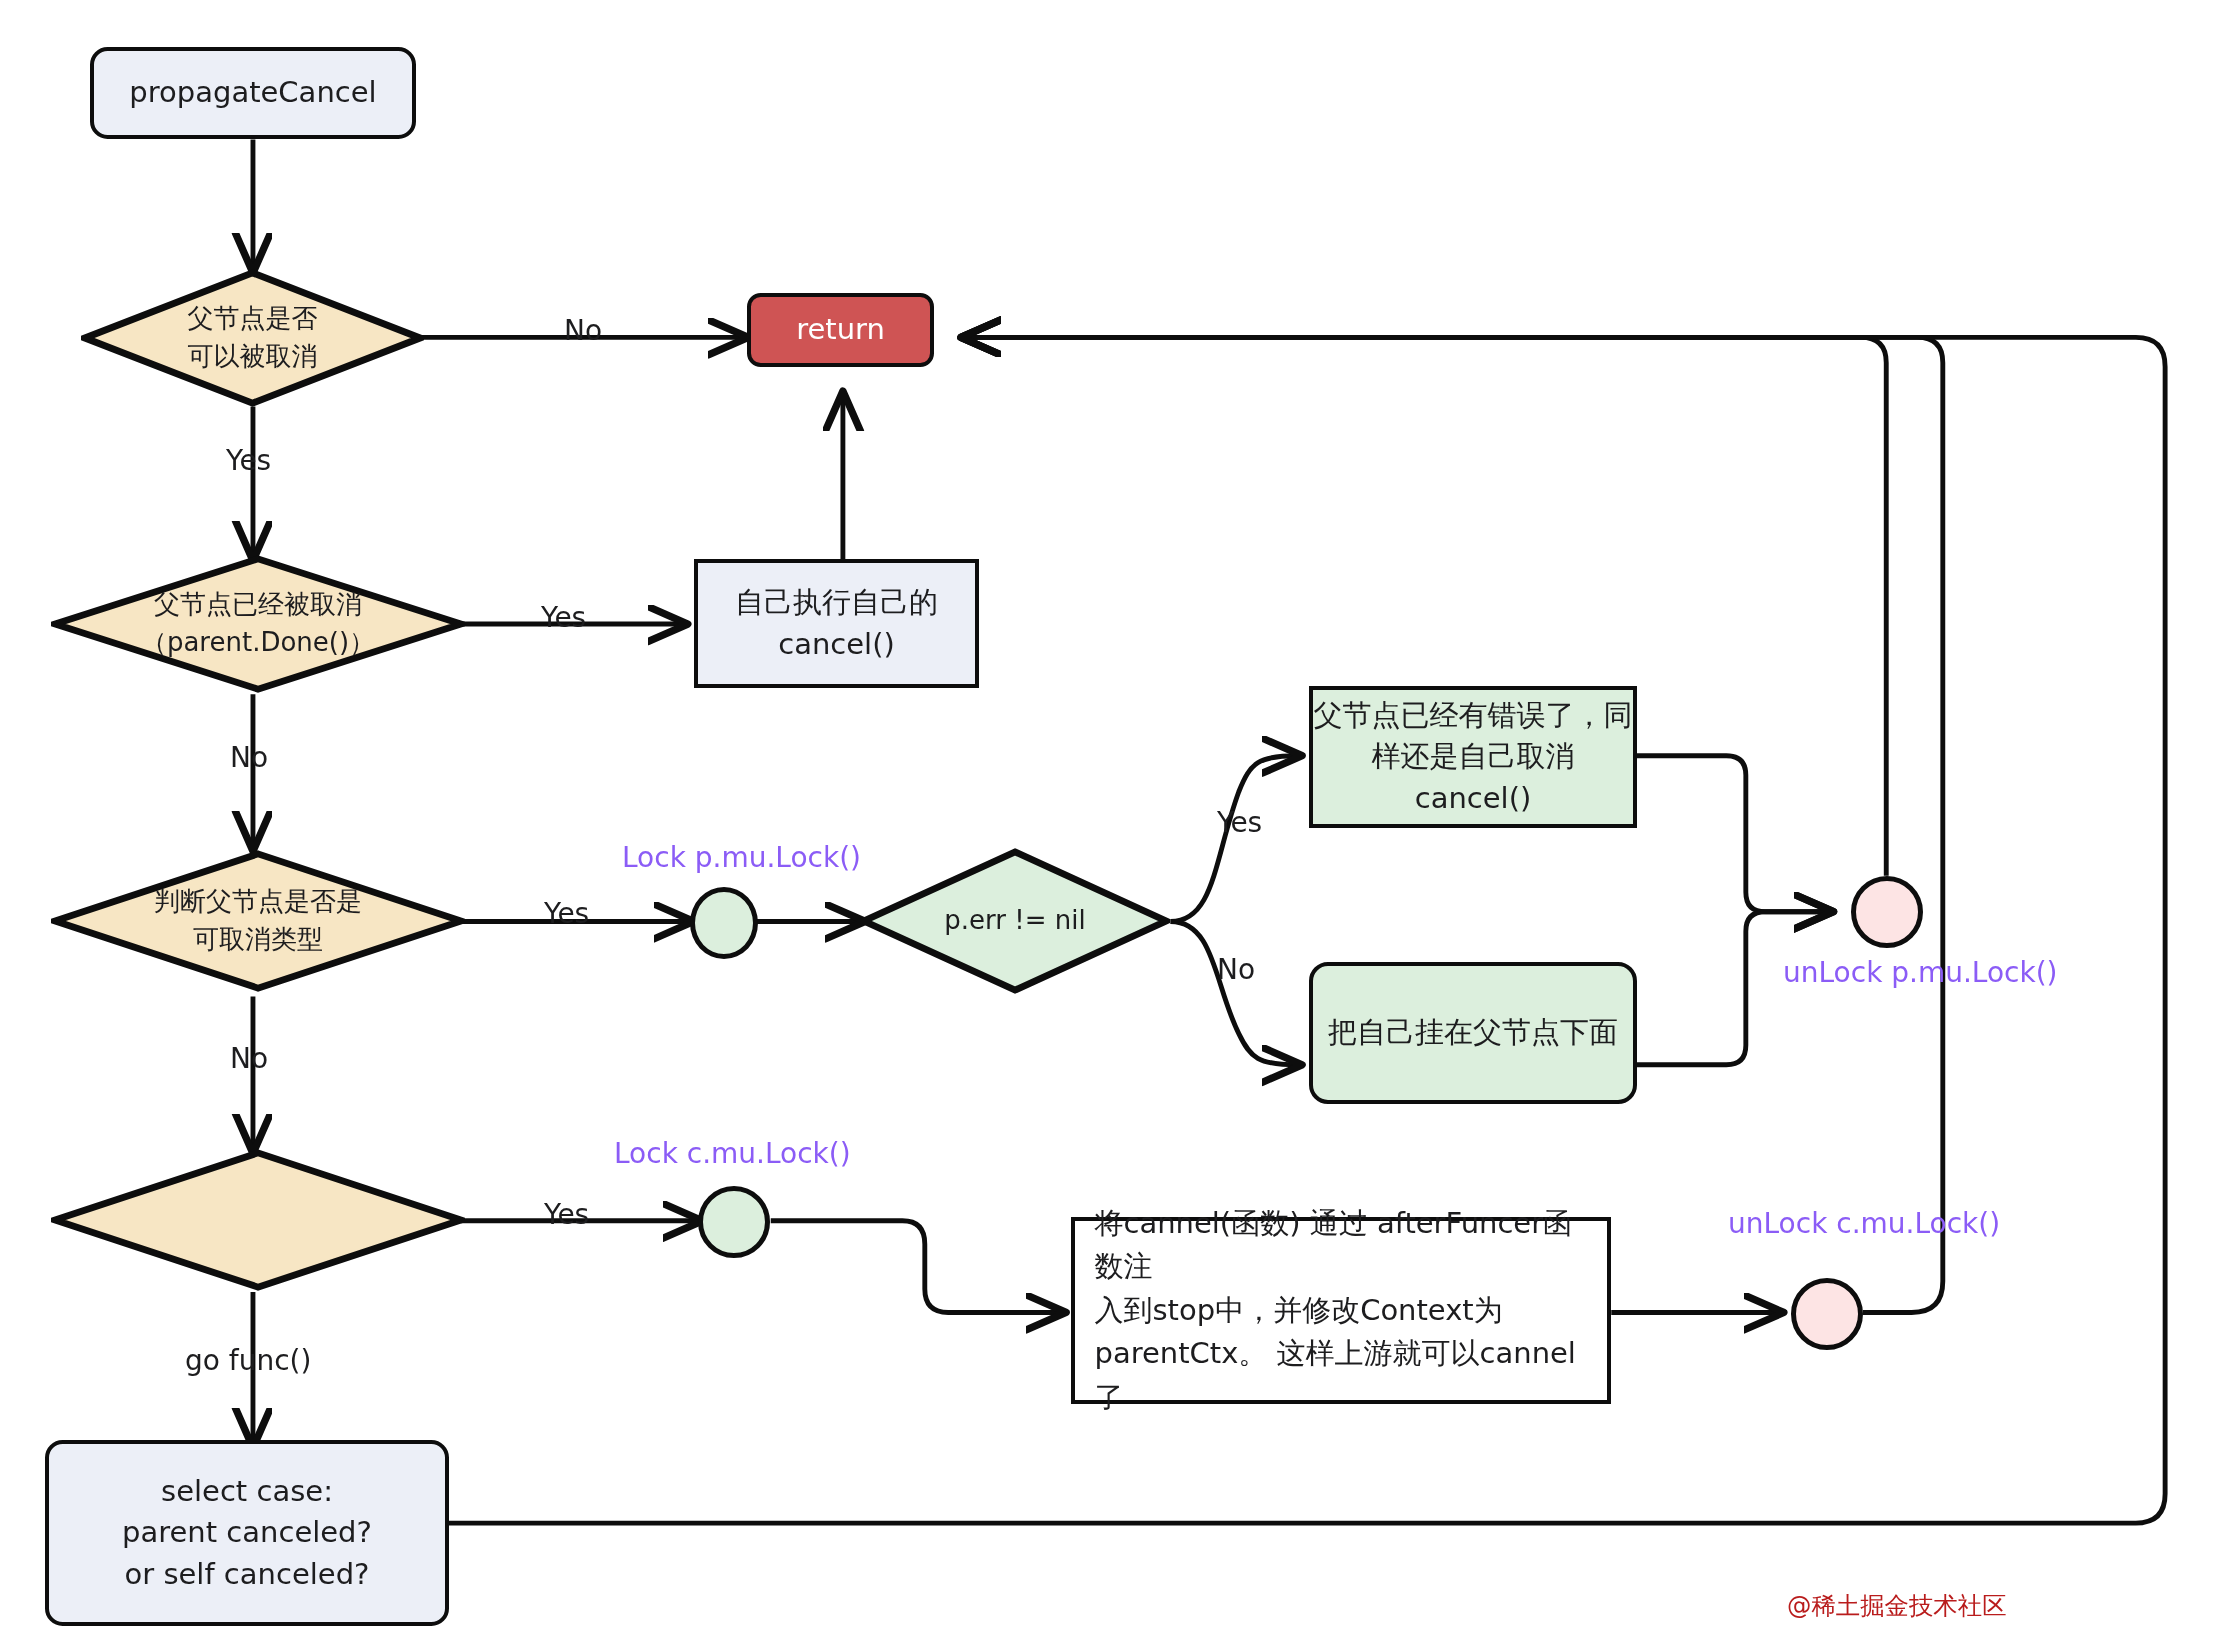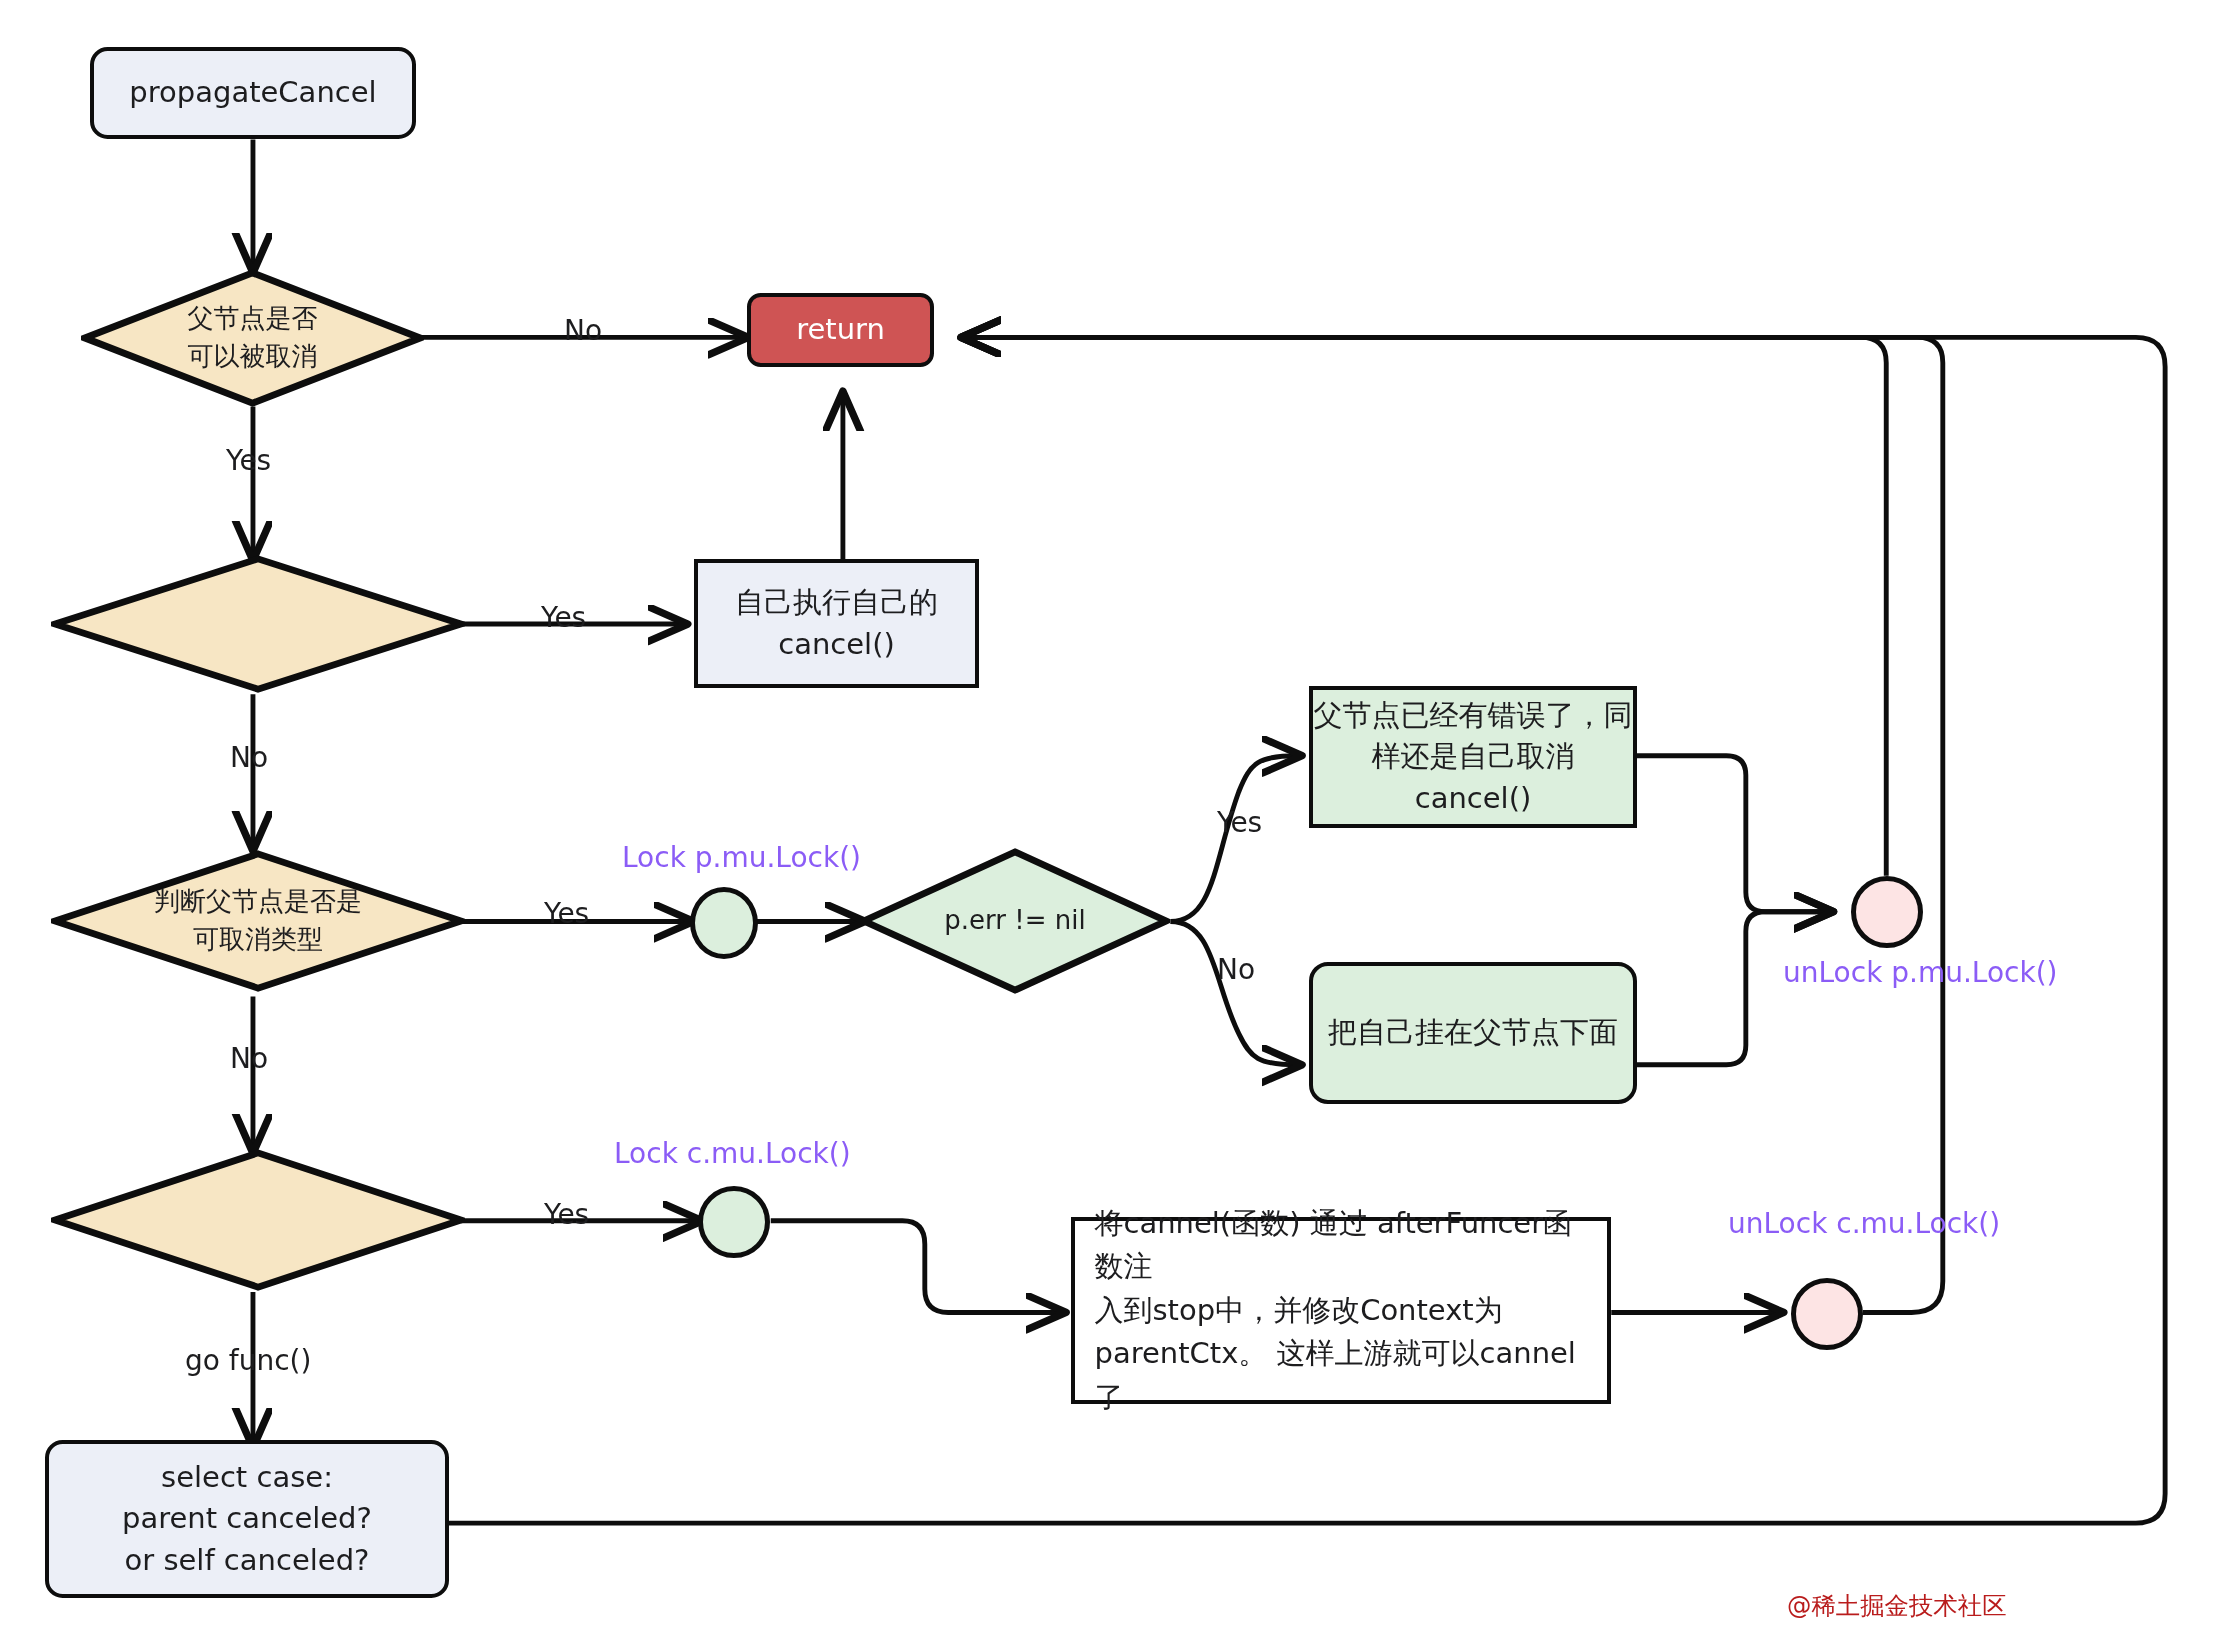--- a/index.html
+++ b/index.html
@@ -182,20 +182,22 @@
       <polygon points="176,4 348,71 176,138 4,71" fill="#f7e6c4" stroke="#0d0d0d" stroke-width="7"></polygon>
     </svg>
     <div class="dtext">父节点是否
 可以被取消</div>
   </div>
 
   <div class="diamond" style="left:51px;top:555px;width:414px;height:138px;">
     <svg viewBox="0 0 424 142" preserveAspectRatio="none">
       <polygon points="212,4 420,71 212,138 4,71" fill="#f7e6c4" stroke="#0d0d0d" stroke-width="7"></polygon>
     </svg>
+    <div class="dtext">父节点已经被取消
+（parent.Done()）</div>
   </div>
 
   <div class="diamond" style="left:51px;top:850px;width:414px;height:142px;">
     <svg viewBox="0 0 424 146" preserveAspectRatio="none">
       <polygon points="212,4 420,73 212,142 4,73" fill="#f7e6c4" stroke="#0d0d0d" stroke-width="7"></polygon>
     </svg>
     <div class="dtext">判断父节点是否是
 可取消类型</div>
   </div>
 
@@ -218,21 +220,21 @@
 
   <div class="node rect-green" style="left:1309px;top:686px;width:328px;height:142px;">父节点已经有错误了，同
 样还是自己取消 cancel()</div>
 
   <div class="node rect-green" style="left:1309px;top:962px;width:328px;height:142px;border-radius:19px;">把自己挂在父节点下面</div>
 
   <div class="node rect-white" style="left:1071px;top:1217px;width:540px;height:187px;">将cannel(函数) 通过 afterFuncer函数注
 入到stop中，并修改Context为
 parentCtx。 这样上游就可以cannel了</div>
 
-  <div class="node term" style="left:45px;top:1440px;width:404px;height:158px;">select  case:
+  <div class="node term" style="left:45px;top:1440px;width:404px;height:186px;">select  case:
 parent canceled?
 or  self canceled?</div>
 
   <div class="circle c-green" style="left:690px;top:887px;width:68px;height:72px;"></div>
   <div class="circle c-pink" style="left:1851px;top:876px;width:72px;height:72px;"></div>
   <div class="circle c-green" style="left:698px;top:1186px;width:72px;height:72px;"></div>
   <div class="circle c-pink" style="left:1791px;top:1278px;width:72px;height:72px;"></div>
 
   <div class="lbl" style="left:622px;top:841px;">Lock  p.mu.Lock()</div>
   <div class="lbl" style="left:1783px;top:956px;">unLock p.mu.Lock()</div>

